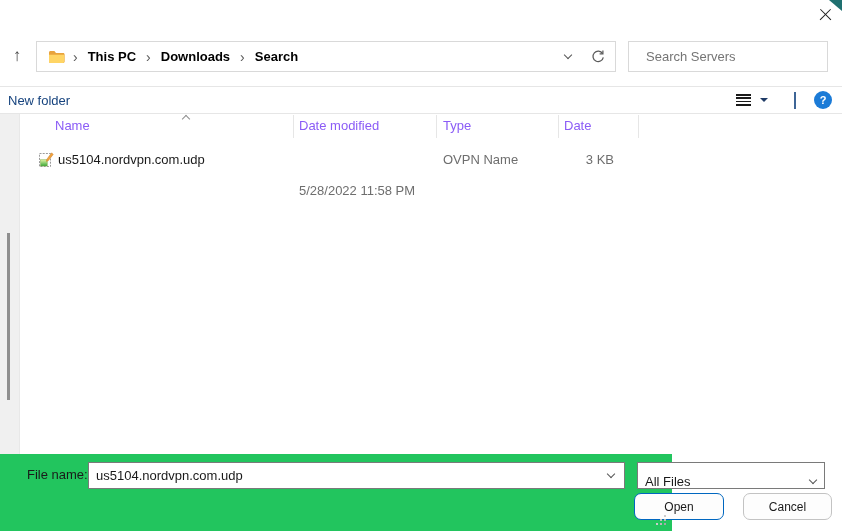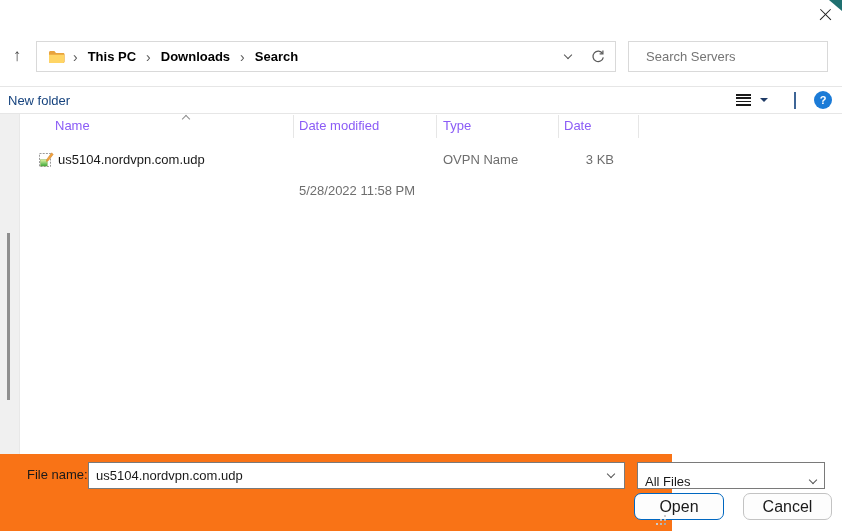--- a/index.html
+++ b/index.html
@@ -56,32 +56,32 @@
   .hdr-sep { position:absolute; top:0; width:1px; height:23px; background:#e6e6e6; }
   .sort-caret { position:absolute; left:163px; top:1px; width:6px; height:6px;
     border-right:1.1px solid #8f8f8f; border-bottom:1.1px solid #8f8f8f; transform:rotate(225deg); }
   .file-row { position:absolute; left:20px; top:149px; right:2px; height:23px; cursor:pointer; }
   .file-row .ic { position:absolute; left:18px; top:3px; }
   .cell-name { position:absolute; left:38px; top:3px; color:#1a1a1a; }
   .cell-date { position:absolute; left:279px; top:3px; color:#6e6e6e;margin-top:31px; }
   .cell-type { position:absolute; left:423px; top:3px; color:#6e6e6e; }
   .cell-size { position:absolute; left:538px; top:3px; width:56px; text-align:right; color:#6e6e6e; }
   
-  .footer { position:absolute; left:0; top:454px; width:672px; height:77px; background:#f97316; }
+  .footer { position:absolute; left:0; top:454px; width:672px; height:77px; background:#22c55e; }
   .fn-label { position:absolute; left:27px; top:13px; }
   .fn-combo { position:absolute; left:88px; top:8px; width:537px; height:27px; background:#fff;
     border:1px solid #7a7a7a; display:flex; align-items:center; }
   .fn-combo input { flex:1; border:none; outline:none; padding:0 7px;
     font:13px "Liberation Sans","DejaVu Sans",sans-serif; color:#1a1a1a; background:transparent; }
   .fn-dd { width:26px; height:100%; display:flex; align-items:center; justify-content:center; cursor:pointer; }
   .type-combo { position:absolute; left:637px; top:8px; width:188px; height:27px; background:#fff;
     border:1px solid #7a7a7a; display:flex; align-items:center; justify-content:space-between;
     padding:12px 8px 0 7px; cursor:pointer; }
   .btn { position:absolute; top:39px; height:27px; background:#fdfdfd; border-radius:7px;
-    display:flex; align-items:center; justify-content:center; cursor:pointer; font-size:16px; color:#1a1a1a; }
+    display:flex; align-items:center; justify-content:center; cursor:pointer; font-size:12px; color:#1a1a1a; }
   .btn-open { left:634px; width:90px; border:1.6px solid #0067c0; }
   .btn-cancel { left:736px; width:89px; border:1px solid #c3c3c3;margin-left:7px; }
   .grip { position:absolute; right:6px; bottom:6px; width:2px; height:2px; background:#a6a6a6;
     box-shadow:0 -4px #b9b9b9, 0 -8px #cccccc, -4px 0 #b9b9b9, -8px 0 #cccccc, -4px -4px #c3c3c3; }
 </style>
 </head>
 <body>
 
 <div class="win">
 

